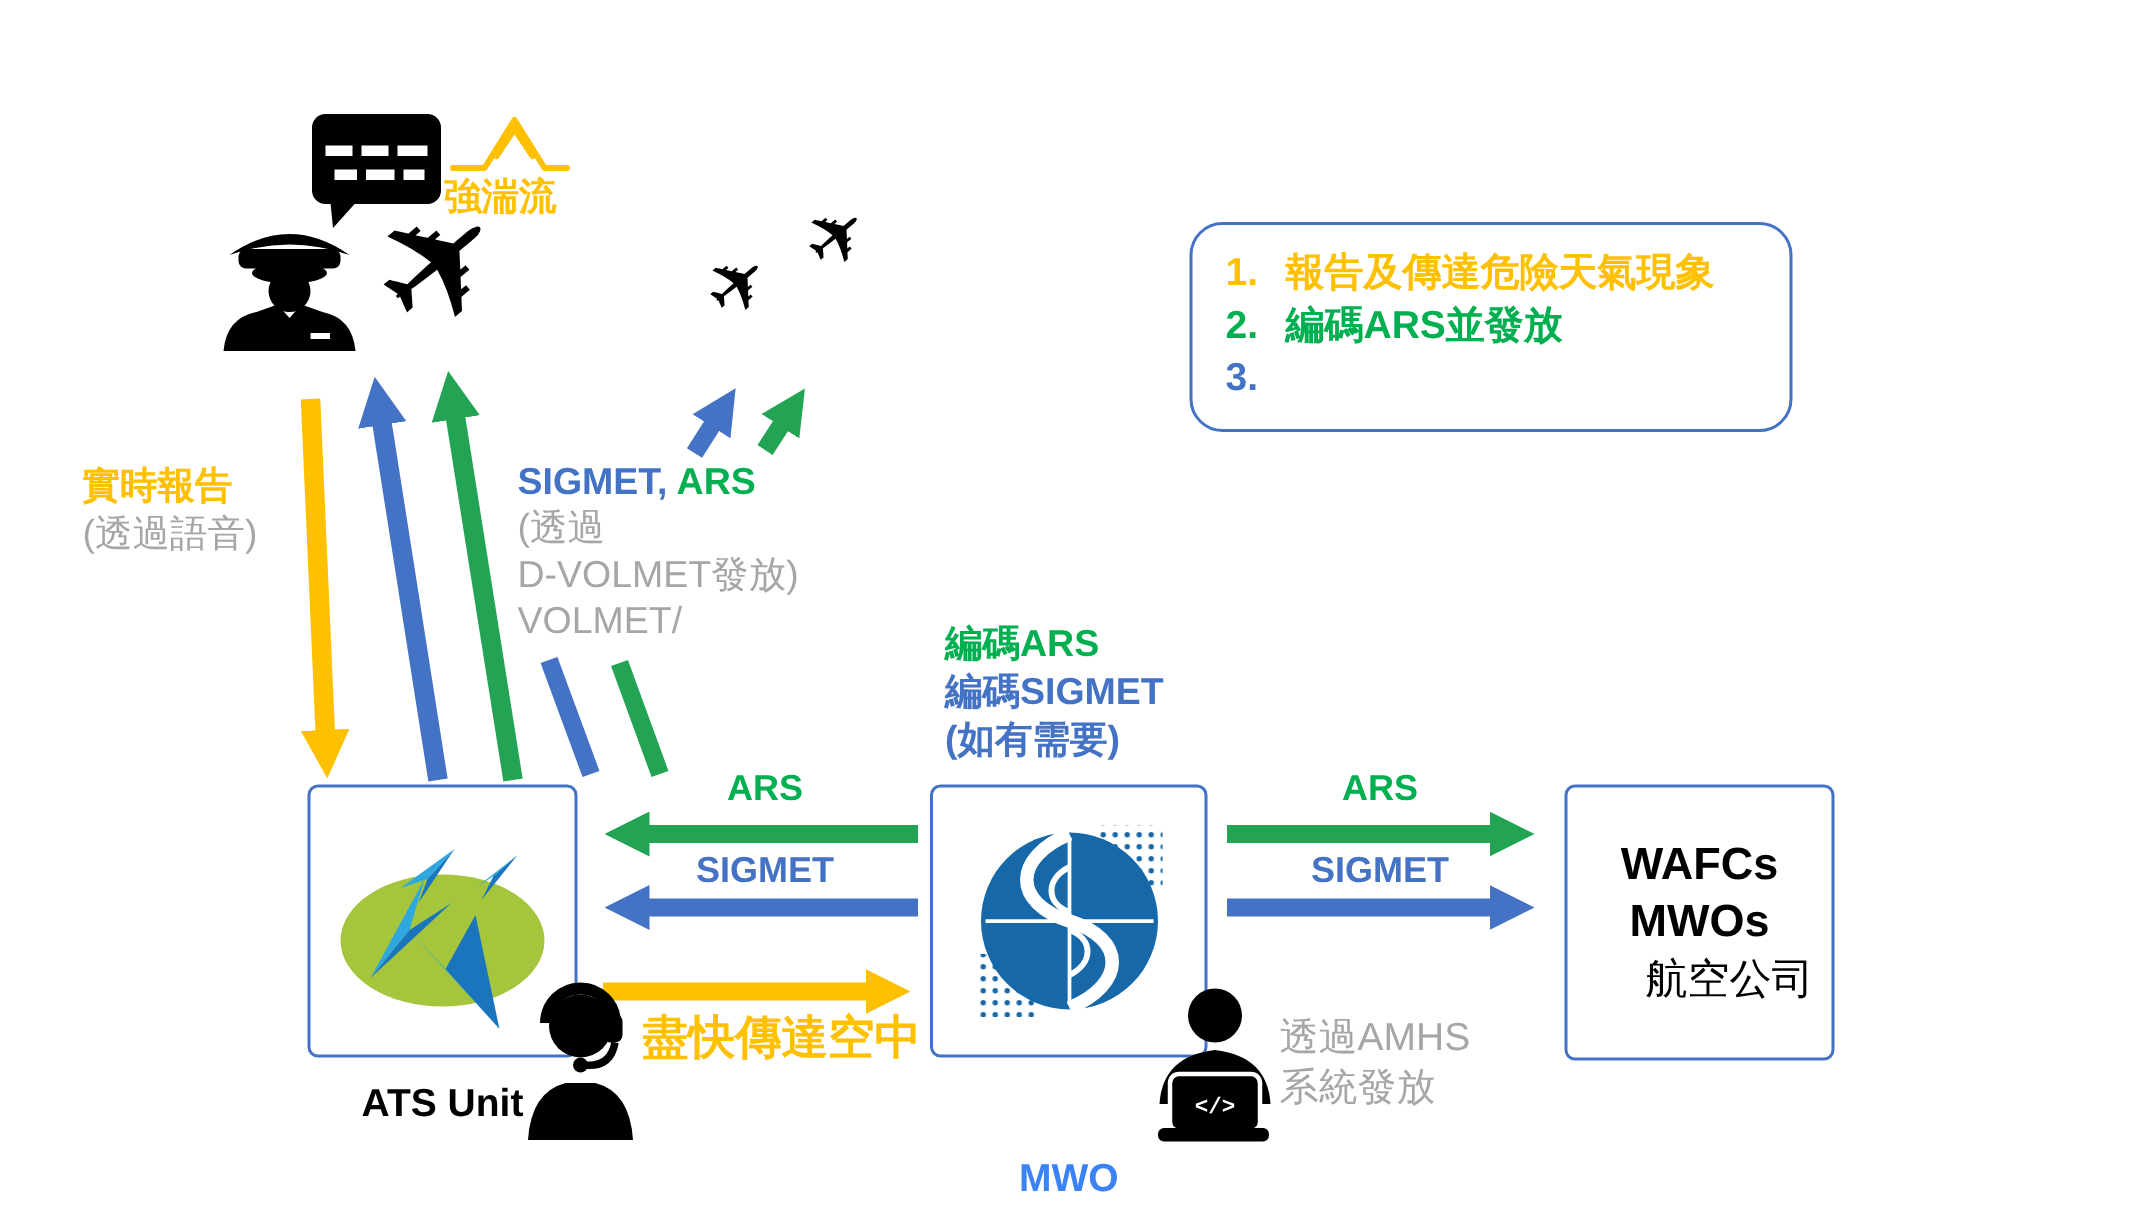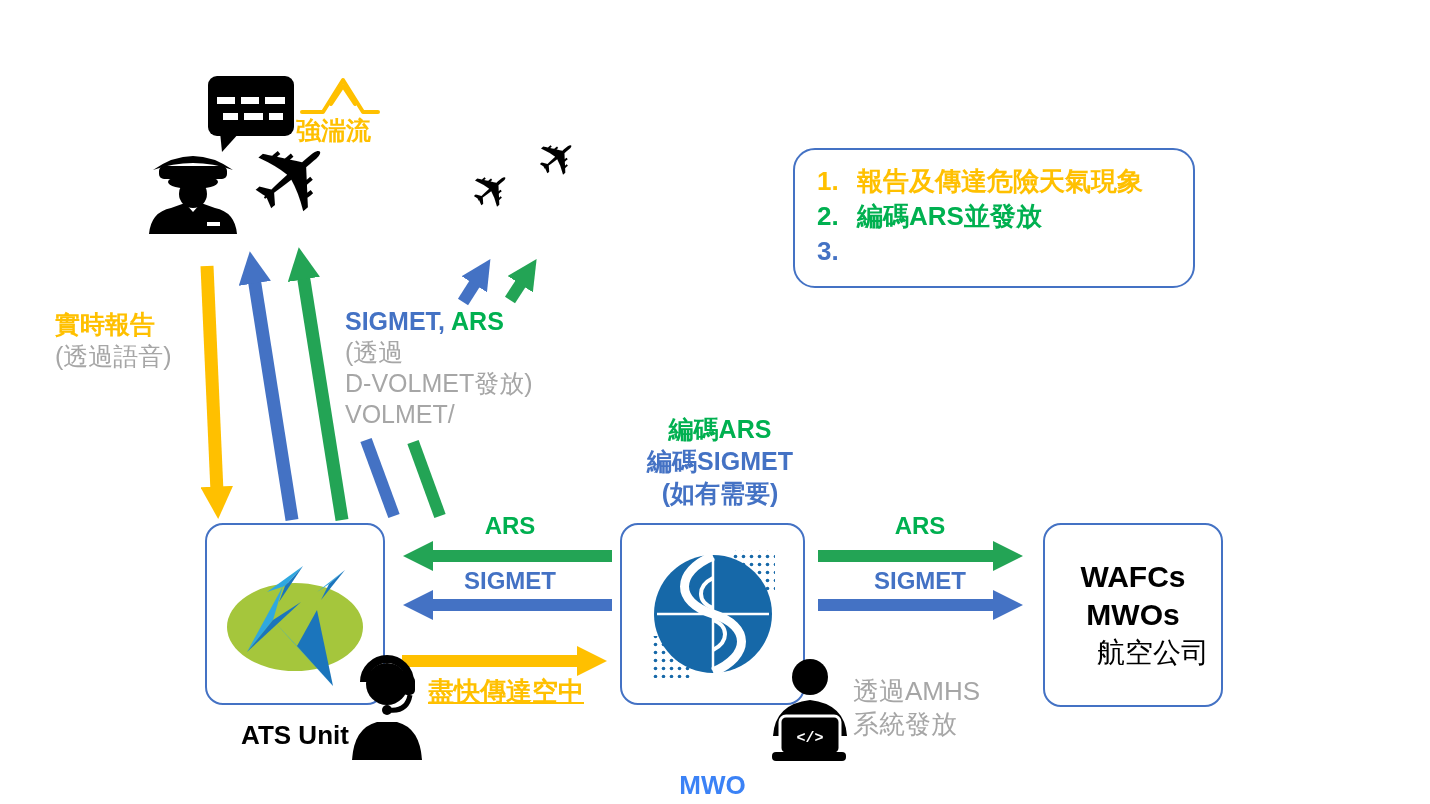--- a/index.html
+++ b/index.html
@@ -28,31 +28,31 @@
   #small-plane-2{left:528px;top:128px;}
 
   
   #legend-box{left:793px;top:148px;width:402px;height:140px;border:2px solid var(--blue);border-radius:22px;padding:14px 0 0 22px;}
   .legend-row{display:flex;font-size:26px;font-weight:bold;line-height:35px;}
   .legend-num{width:40px;}
 
   
   #rt-report{left:55px;top:308px;font-size:25px;line-height:32px;}
   #volmet-block{left:345px;top:306px;font-size:25px;line-height:31px;}
-  #mwo-tasks{left:630px;top:413px;width:180px;text-align:center;font-size:25px;line-height:32px;font-weight:bold;}
+  #mwo-tasks{left:630px;top:413px;width:180px;text-align:left;font-size:25px;line-height:32px;font-weight:bold;}
   .flow-label{width:110px;text-align:center;font-size:24px;font-weight:bold;}
   #ars-left{left:455px;top:512px;}
   #sigmet-left{left:455px;top:567px;}
   #ars-right{left:865px;top:512px;}
   #sigmet-right{left:865px;top:567px;}
-  #relay-label{left:428px;top:675px;font-size:26px;font-weight:bold;color:var(--yellow);line-height:33px;text-decoration:underline;}
+  #relay-label{left:428px;top:675px;font-size:31px;font-weight:bold;color:var(--yellow);line-height:33px;}
   #amhs-label{left:853px;top:675px;font-size:26px;color:var(--gray);line-height:33px;}
 
   
-  .node-box{border:2.5px solid var(--blue);border-radius:18px;background:#fff;display:flex;align-items:center;justify-content:center;}
+  .node-box{border:2.5px solid var(--blue);border-radius:7px;background:#fff;display:flex;align-items:center;justify-content:center;}
   #ats-box{left:205px;top:523px;width:180px;height:182px;}
   #mwo-box{left:620px;top:523px;width:185px;height:182px;}
   #wafc-box{left:1043px;top:523px;width:180px;height:184px;flex-direction:column;}
   #ats-label{left:213px;top:720px;width:164px;text-align:center;font-size:26px;font-weight:bold;color:#000;}
   #mwo-label{left:650px;top:722px;width:125px;text-align:center;font-size:26px;font-weight:bold;color:#3b82f6;margin-top:48px;}
   #wafc-box .big{font-size:30px;font-weight:bold;color:#000;line-height:38px;}
   #wafc-box .cjk{font-size:28px;color:#000;line-height:38px;margin-left:40px;}
 
   #headset-person{left:347px;top:650px;}
   #laptop-person{left:763px;top:656px;}

